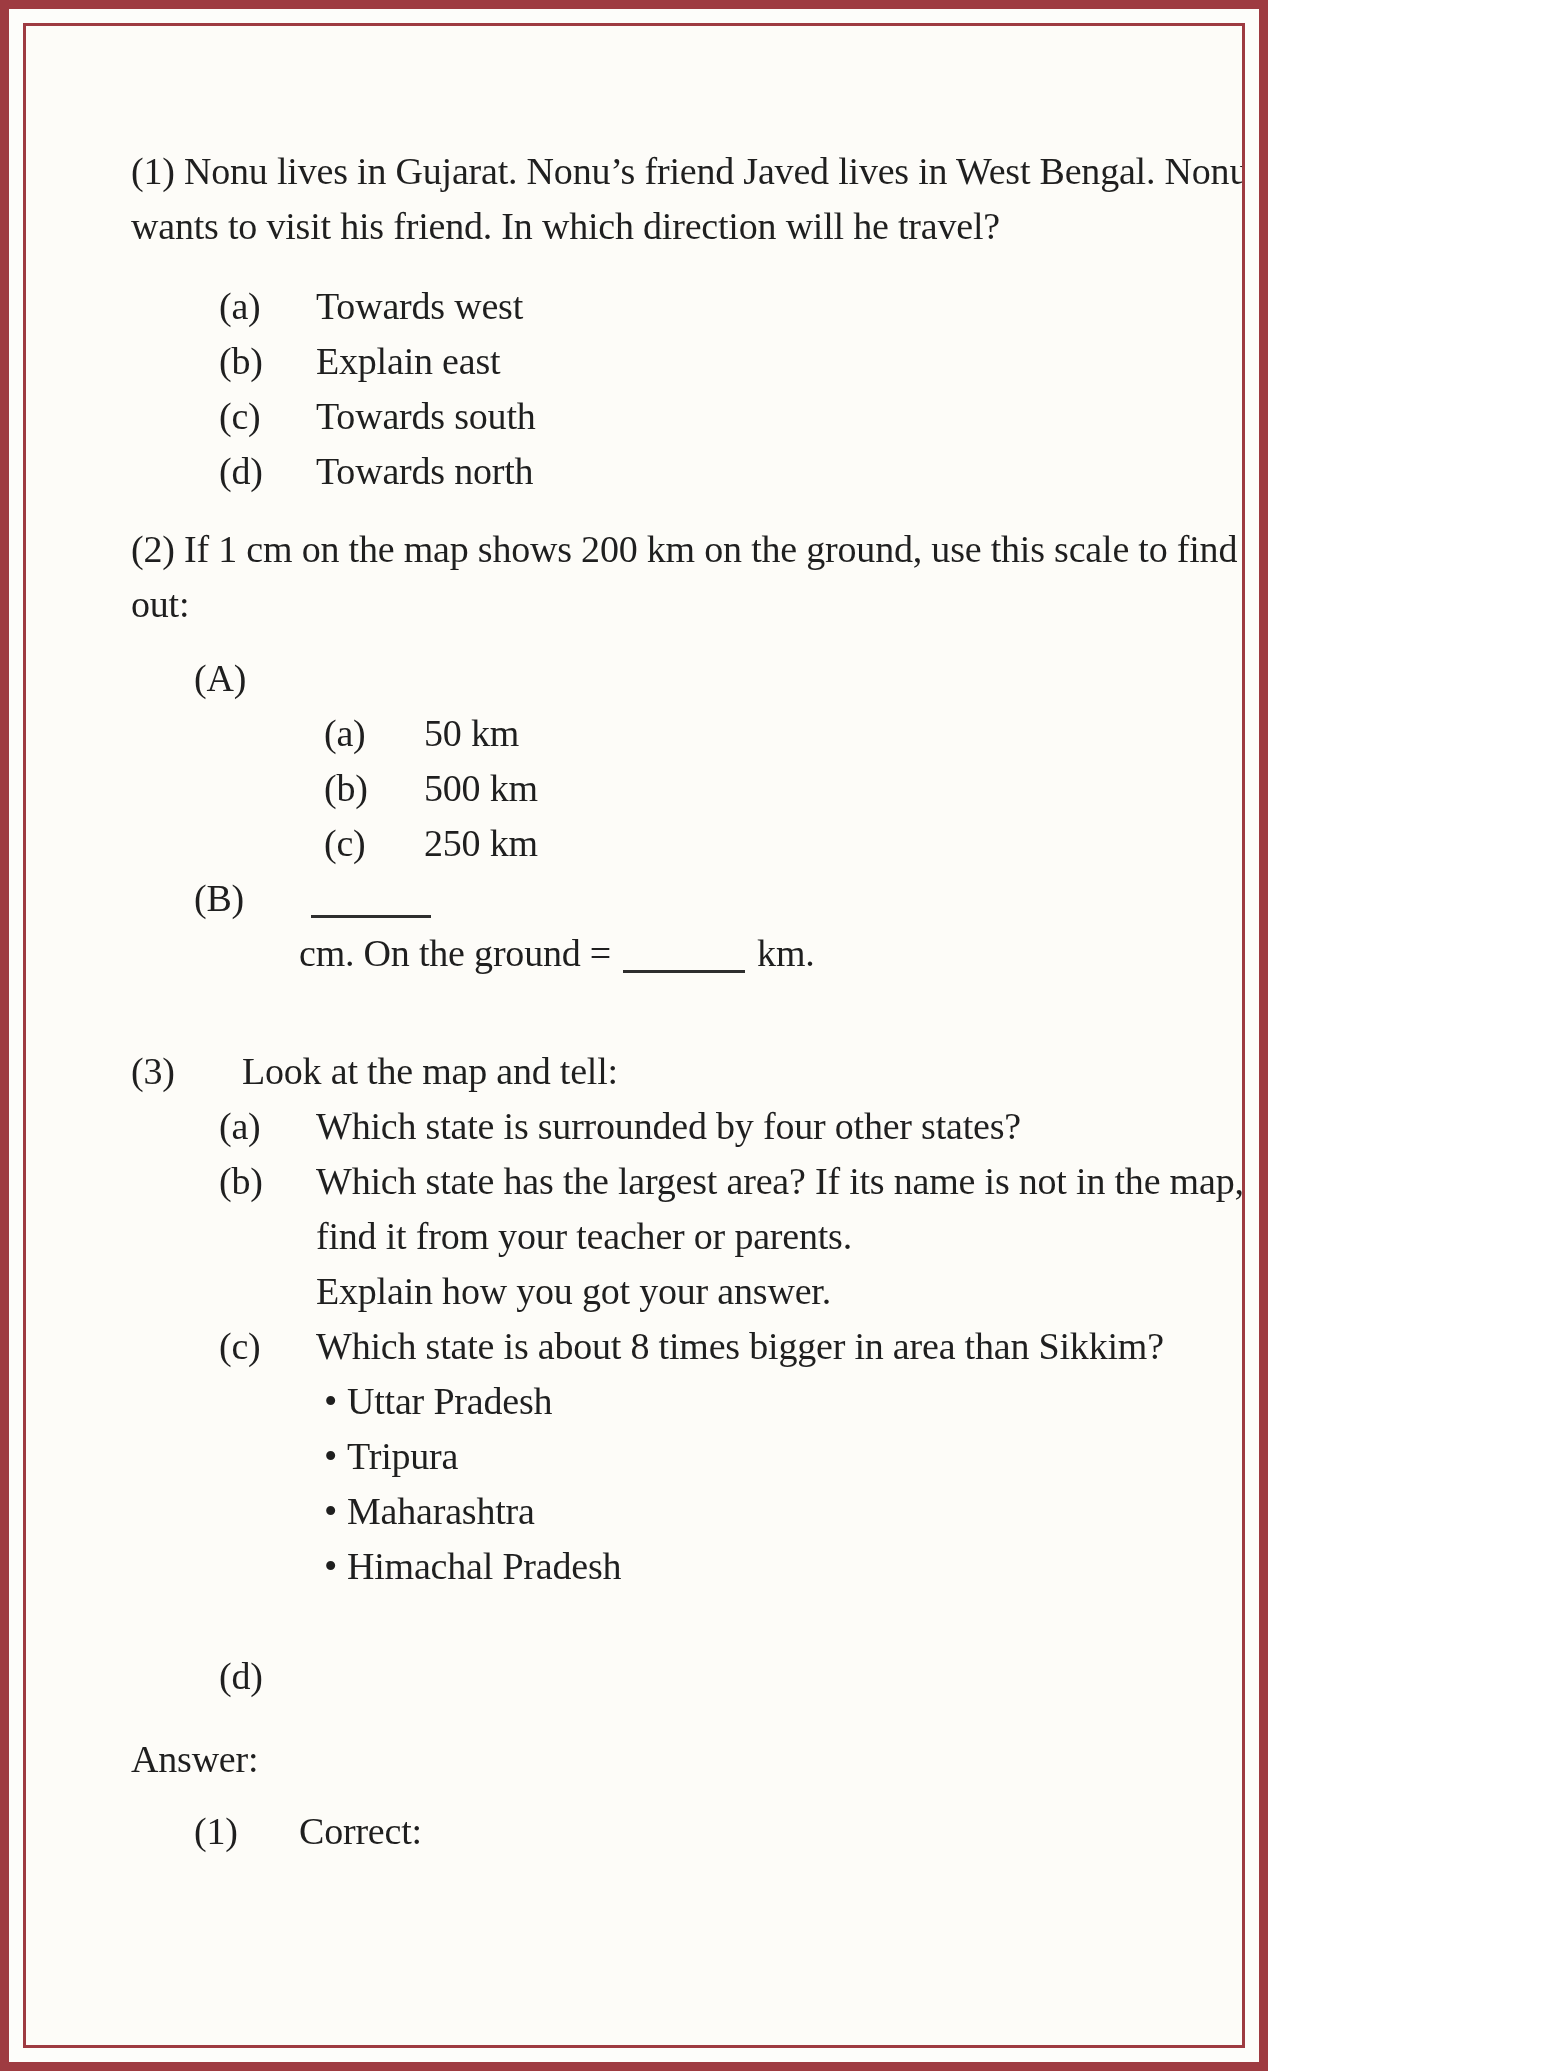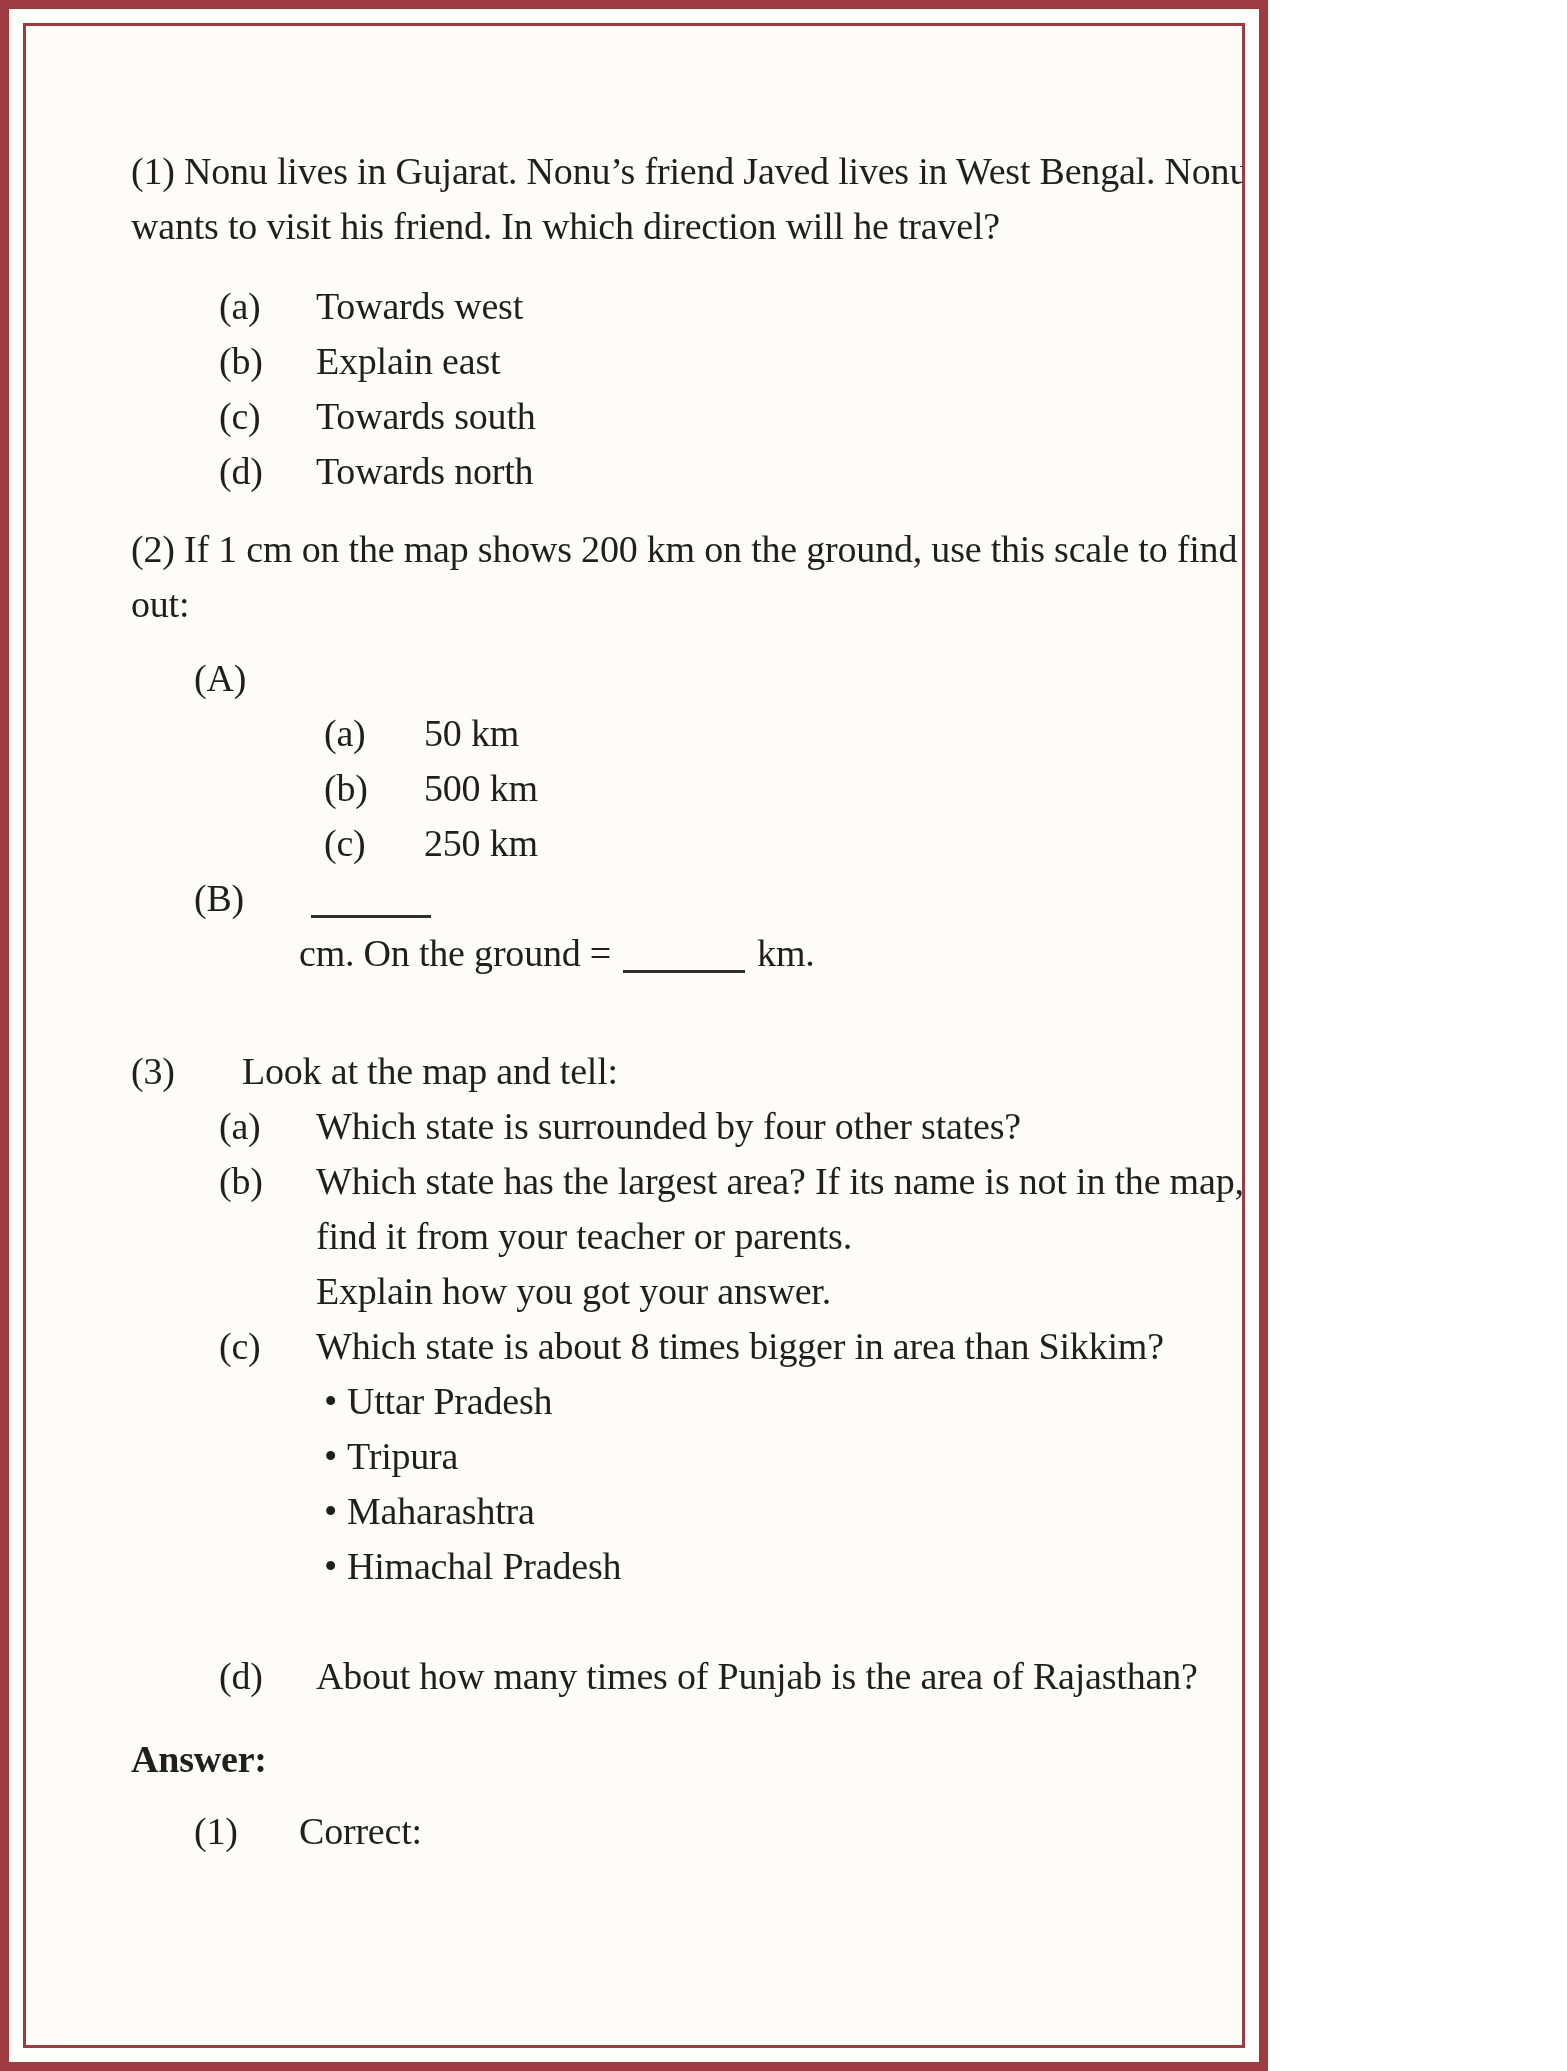--- a/index.html
+++ b/index.html
@@ -54,21 +54,21 @@
   .bullet-row { padding-left: 193px; display: flex; }
   .bullet-glyph { display: inline-block; width: 23px; flex: none; }
   .bullet-glyph::before { content: "\2022"; }
 
   
   .q1opts   { margin-top: 25px; }
   .q2para   { margin-top: 23px; }
   .partA    { margin-top: 19px; }
   .q3block  { margin-top: 63px; }
   .optd     { margin-top: 55px; }
-  .ans-head { margin-top: 28px; font-weight: bold; }
+  .ans-head { margin-top: 28px; font-weight: normal; }
   .ansitem  { margin-top: 17px; }
 
   
   .blank {
     display: inline-block;
     border-bottom: 3px solid #2e2e2e;
     margin-bottom: -7px;
   }
   .b1 { width: 120px; margin-left: 12px; }
   .b2 { width: 122px; margin-left: 12px; margin-right: 12px; }
@@ -179,21 +179,20 @@
             <span class="nw">Maharashtra</span>
           </div>
           <div class="bullet-row">
             <span class="bullet-glyph"></span>
             <span class="nw">Himachal Pradesh</span>
           </div>
         </div>
 
         <div class="opt optd">
           <span class="lbl">(d)</span>
-          <span class="nw">About how many times of Punjab is the area of Rajasthan?</span>
         </div>
       </div>
 
       <div class="ans-head nw">Answer:</div>
 
       <div class="part ansitem">
         <span class="lbl">(1)</span>
         <span class="nw">Correct:</span>
       </div>
 

